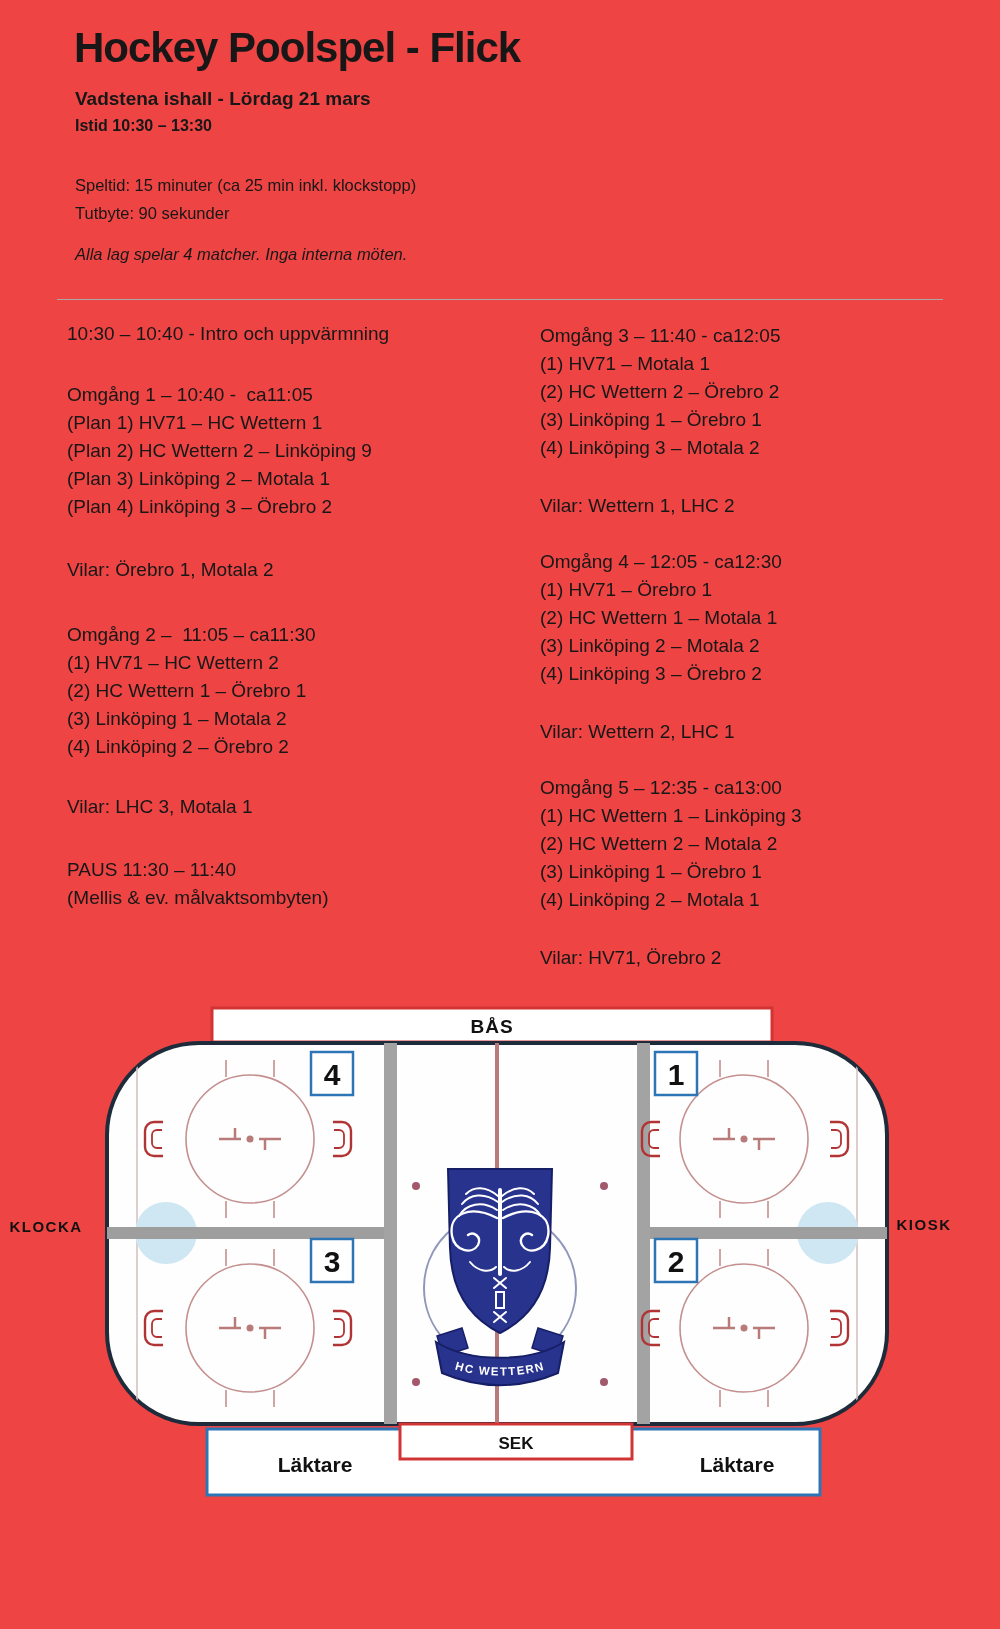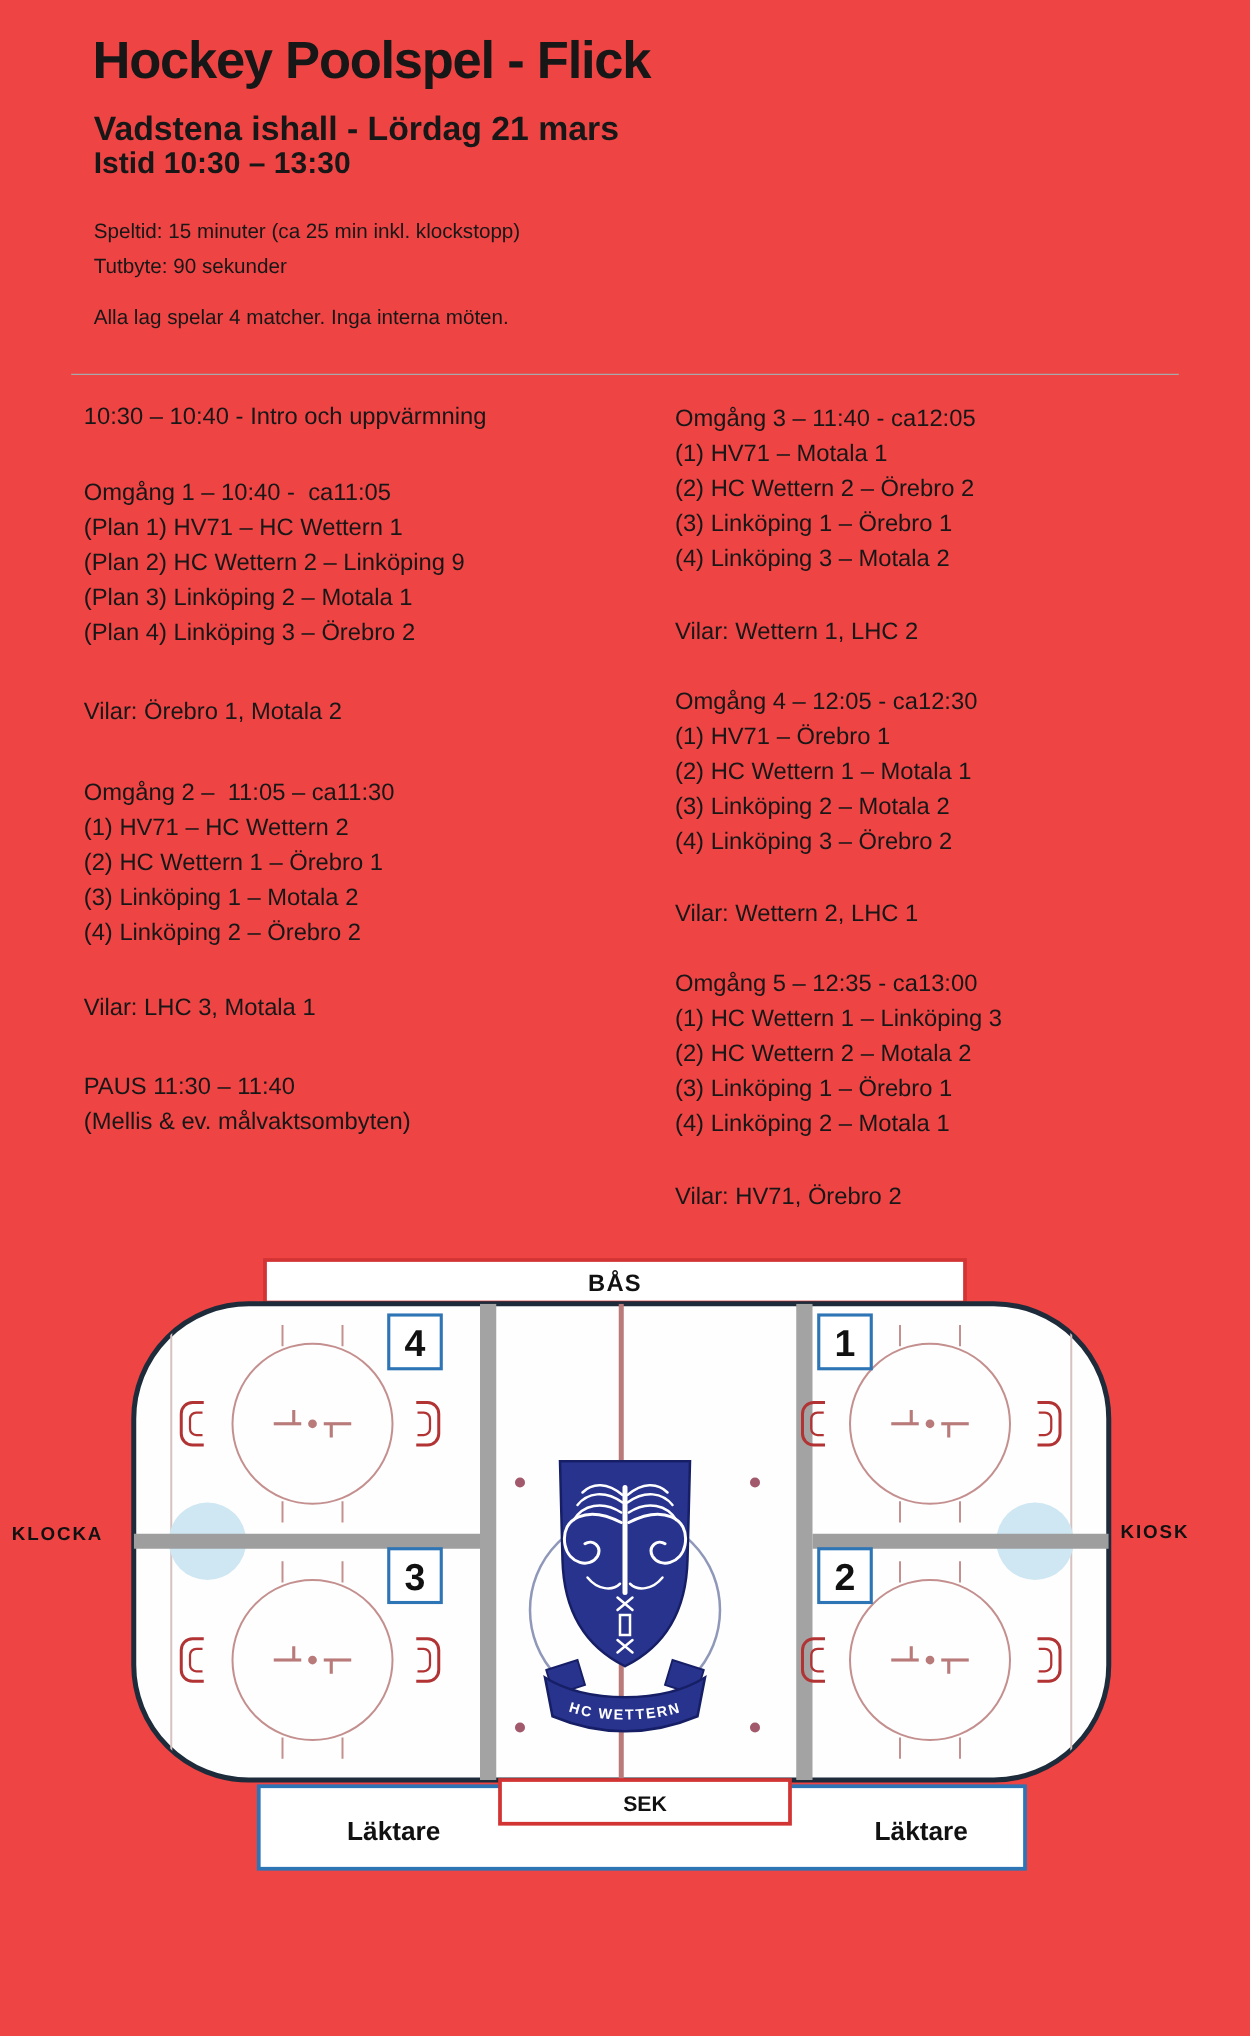--- a/index.html
+++ b/index.html
@@ -1,23 +1,23 @@
 <!DOCTYPE html>
 <html><head>
 <meta charset="utf-8">
 <style>
   html,body{margin:0;padding:0;background:#e8e8e8;}
   .page{position:relative;width:1000px;height:1629px;background:#ef4444;
         font-family:"Liberation Sans",sans-serif;color:#171717;overflow:hidden;margin:0 auto;}
   .abs{position:absolute;}
   .title{left:74px;top:24px;font-size:42px;font-weight:bold;letter-spacing:-1px;}
-  .subtitle{left:75px;top:88px;font-size:27px;font-weight:bold;}
-  .icetime{left:75px;top:117px;font-size:24px;font-weight:bold;}
+  .subtitle{left:75px;top:88px;font-size:19px;font-weight:bold;}
+  .icetime{left:75px;top:117px;font-size:16px;font-weight:bold;}
   .infoblock{left:75px;top:171px;font-size:16.5px;line-height:26px;}
-  .note{left:75px;top:245px;font-size:16.5px;}
+  .note{left:75px;top:245px;font-size:16.5px;font-style:italic;}
   .divider{left:57px;top:299px;width:886px;height:0;border-top:1px solid #a9a9a9;}
   .col{position:absolute;font-size:19px;}
   .col-left{left:67px;top:320px;width:475px;}
   .col-right{left:540px;top:322px;width:455px;}
   .line{line-height:28px;white-space:pre;}
   .bold{font-weight:normal;}
   .gap-33{margin-top:33px;} .gap-35{margin-top:35px;} .gap-37{margin-top:37px;}
   .gap-32{margin-top:32px;} .gap-30{margin-top:30px;} .gap-28{margin-top:28px;}
   .rink-wrap{left:0;top:996px;width:924px;height:569px;}
   svg{font-family:"Liberation Sans",sans-serif;}

